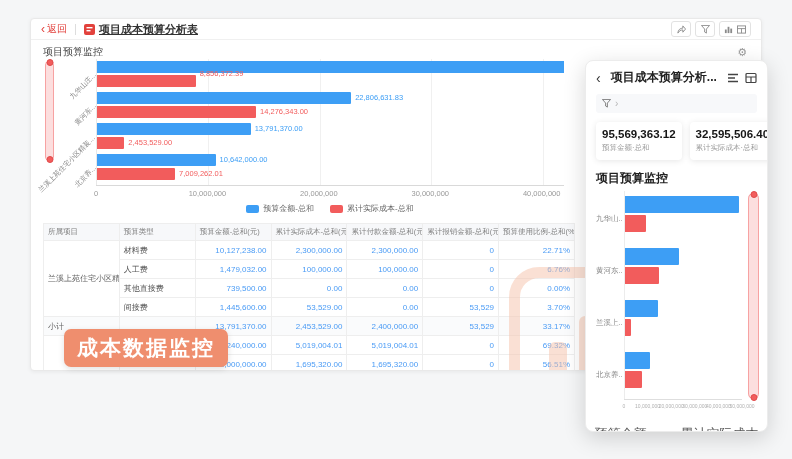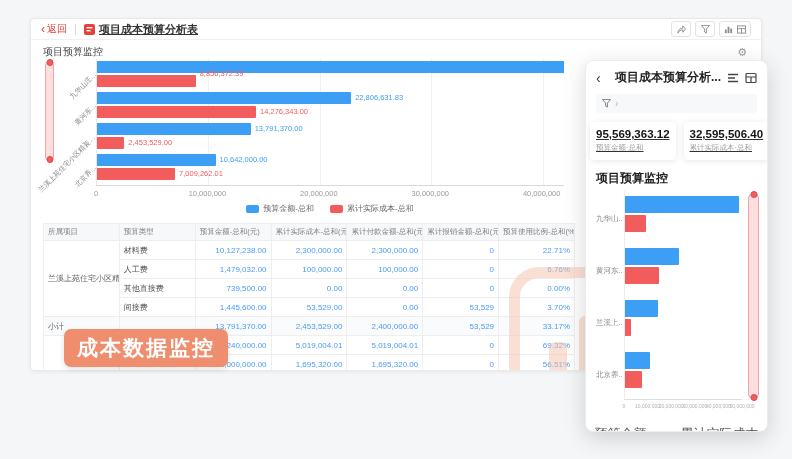--- a/index.html
+++ b/index.html
@@ -89,31 +89,31 @@
   }
 
   
   .panel {
     position:absolute; left:585px; top:60px; width:183px; height:372px;
     background:#fff; border:1px solid #ececec; border-radius:8px;
     box-shadow:0 6px 22px rgba(0,0,0,.16); z-index:10; overflow:hidden;
   }
   .p-header { display:flex; align-items:center; padding:8px 10px 4px; gap:6px; }
   .p-back { font-size:14px; color:#333; line-height:12px; cursor:pointer; }
-  .p-title { flex:1; text-align:right; font-size:12px; font-weight:bold; color:#222;
+  .p-title { flex:1; text-align:center; font-size:12px; font-weight:bold; color:#222;
              white-space:nowrap; overflow:hidden; }
   .p-hicons { display:flex; gap:6px; color:#444; }
   .p-filter {
     margin:4px 10px 0; height:19px; display:flex; align-items:center; gap:4px;
     background:#f7f8fa; border-radius:3px; padding:0 6px;
     font-size:8.5px; color:#555; cursor:pointer;
   }
   .p-filter .txt { white-space:nowrap; overflow:hidden; text-overflow:ellipsis; flex:1; }
   .p-filter .chev-r { color:#b5b5b5; font-size:10px; }
-  .p-stats { display:flex; gap:8px; margin:9px 4px 0;text-decoration:underline; }
+  .p-stats { display:flex; gap:8px; margin:9px 10px 0; }
   .stat-card { flex:1; border-radius:4px; box-shadow:0 1px 6px rgba(0,0,0,.10); padding:6px 6px 7px; background:#fff; }
   .stat-val { font-size:11.5px; font-weight:bold; color:#151515; white-space:nowrap; }
   .stat-lab { font-size:7.5px; color:#9b9b9b; margin-top:3px; }
   .p-section { margin:10px 10px 2px; font-size:12px; font-weight:bold; color:#222; }
   .p-chart { position:relative; margin:4px 6px 0 10px; height:224px; }
   .p-plot { position:absolute; left:28px; top:0; width:118px; height:208px; border-left:1px solid #ececec; overflow:hidden; }
   .p-cat { position:absolute; left:0; width:26px; font-size:7.5px; color:#8a8a8a;
            white-space:nowrap; overflow:hidden; }
   .p-axis { position:absolute; left:28px; top:208px; width:118px; border-top:1px solid #dedede; }
   .p-tick { position:absolute; top:212px; transform:translateX(-50%); font-size:5px; color:#b0b0b0; white-space:nowrap; }

